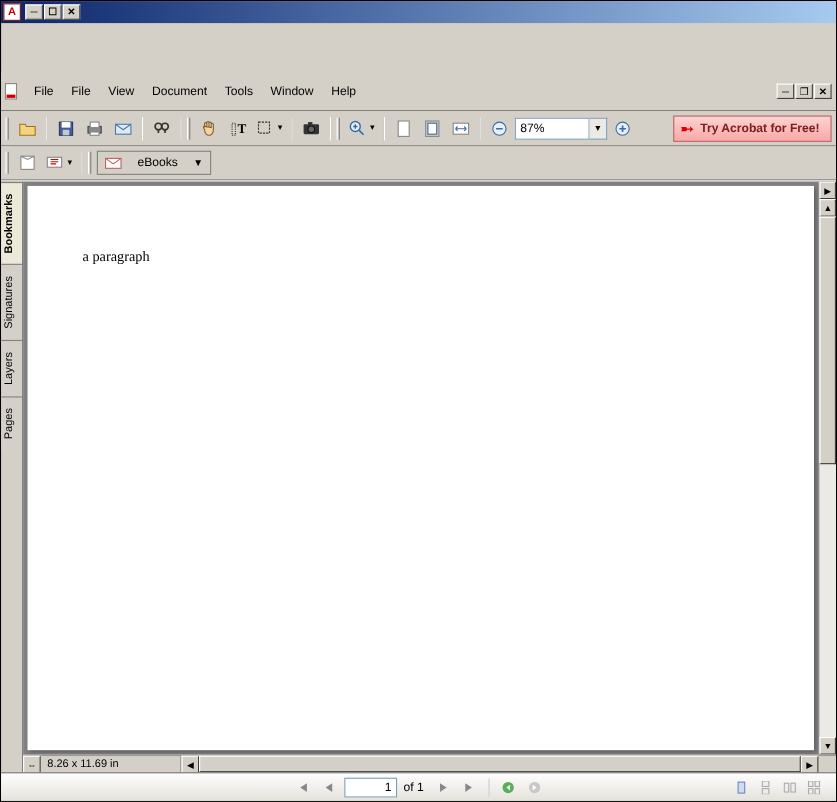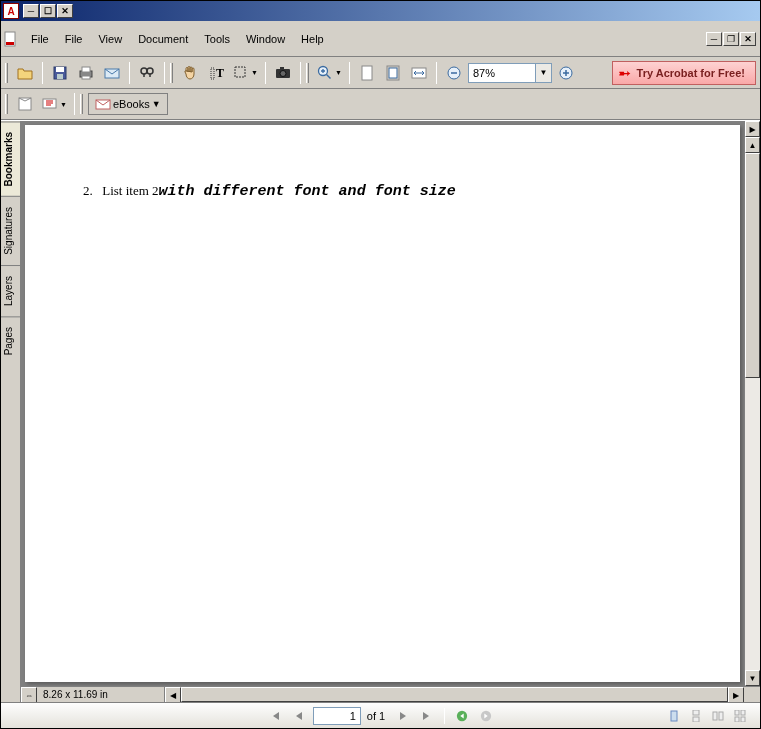--- a/index.html
+++ b/index.html
@@ -8,40 +8,40 @@
   
   
   .titlebar { height: 20px; background: linear-gradient(to right, #0a246a, #a6caf0); color: #fff; display: flex; align-items: center; padding: 0 2px; font-weight: bold; }
   .titlebar .app-icon { width: 16px; height: 16px; margin-right: 4px; background: #fff; border: 1px solid #800; display: inline-flex; align-items: center; justify-content: center; color: #c00; font-size: 10px; font-weight: bold; }
   .title-text { flex: 1; }
   .win-btns { display: flex; gap: 1px; }
   .win-btn { width: 16px; height: 14px; background: #d4d0c8; border: 1px solid #fff; border-right-color: #404040; border-bottom-color: #404040; font-family: Arial; font-size: 9px; display: flex; align-items: center; justify-content: center; color: #000; cursor: default; }
   .win-btn.close { font-weight: bold; }
   
   
-  .menubar { height: 36px; background: #d4d0c8; display: flex; align-items: center; padding: 0 2px; border-bottom: 1px solid #808080; }
+  .menubar { height: 36px; background: #d4d0c8; display: flex; align-items: center; padding: 0 2px; border-bottom: 1px solid #808080; margin-top: 44px; }
   .menubar .app-icon-small { width: 16px; height: 16px; margin-right: 4px; }
   .menubar .app-icon-small svg { width: 16px; height: 16px; }
   .menu-item { padding: 2px 8px; cursor: default; color: #000; }
   .menubar-right { margin-left: auto; display: flex; gap: 1px; padding-right: 2px;}
   
   
   .toolbar { background: #d4d0c8; border-bottom: 1px solid #808080; display: flex; align-items: center; padding: 3px 4px; gap: 2px; min-height: 32px; }
   .tb-sep-v { width: 1px; height: 22px; background: #808080; margin: 0 3px; border-right: 1px solid #fff; }
   .tb-grip { width: 3px; height: 20px; border-left: 1px solid #fff; border-right: 1px solid #808080; margin-right:3px; }
   .tb-btn { width: 24px; height: 24px; display: inline-flex; align-items: center; justify-content: center; border: 1px solid transparent; cursor: default; position: relative; }
   .tb-btn svg { width: 18px; height: 18px; }
   .zoom-box { display: flex; align-items: center; }
   .zoom-input { width: 68px; height: 20px; border: 1px solid #7f9db9; background: #fff; font-size: 11px; padding: 0 4px; display: inline-flex; align-items: center; }
   .zoom-dd { width: 16px; height: 20px; border: 1px solid #7f9db9; border-left: none; background: #eceae5; display: inline-flex; align-items: center; justify-content: center; }
   
   .acrobat-try { margin-left: auto; height: 24px; background: linear-gradient(#fed2d2,#f9a8a8); border: 1px solid #c06060; display: flex; align-items: center; padding: 0 10px 0 6px; color: #7a2020; font-weight: bold; cursor: default; gap: 6px; font-size: 11px; }
   .acrobat-try .ar-icon { color: #d00; font-size: 14px; }
   
-  .ebooks-btn { height: 22px; border: 1px solid #808080; background: #d4d0c8; display: inline-flex; align-items: center; padding: 0 6px; gap: 2px; cursor: default; }
+  .ebooks-btn { height: 22px; border: 1px solid #808080; background: #d4d0c8; display: inline-flex; align-items: center; padding: 0 6px; gap: 14px; cursor: default; }
   .ebooks-btn .envelope-icon svg { width: 16px; height: 16px; }
   .ebooks-dd { font-size: 9px; }
   
   
   .content-area { flex: 1; display: flex; background: #808080; border-top: 1px solid #fff; overflow: hidden; }
   
   
   .side-tabs { width: 20px; background: #d4d0c8; border-right: 1px solid #808080; display: flex; flex-direction: column; }
   .side-tab { writing-mode: vertical-rl; transform: rotate(180deg); padding: 10px 2px; font-size: 10px; border-bottom: 1px solid #808080; background: #d4d0c8; cursor: default; text-align: center; color: #000; }
   .side-tab.active { font-weight: bold; background: #ece9d8; }
@@ -275,24 +275,21 @@
       <div class="side-tab active">Bookmarks</div>
       <div class="side-tab">Signatures</div>
       <div class="side-tab">Layers</div>
       <div class="side-tab">Pages</div>
     </div>
 
     <div class="doc-viewport">
       <div class="doc-scroll">
         <div class="doc-canvas">
           <div class="page">
-            <div class="li-row">
-              <span class="li-num">2.</span>
-              <span>List item 2</span><span class="append-mono">with different font and font size</span>
-            </div>
+            <div class="para">a paragraph</div>
           </div>
         </div>
 
         <div class="vscroll">
           <div class="scroll-btn">▶</div>
           <div class="scroll-btn">▲</div>
           <div class="scroll-track">
             <div class="scroll-thumb"></div>
           </div>
           <div class="scroll-btn">▼</div>

